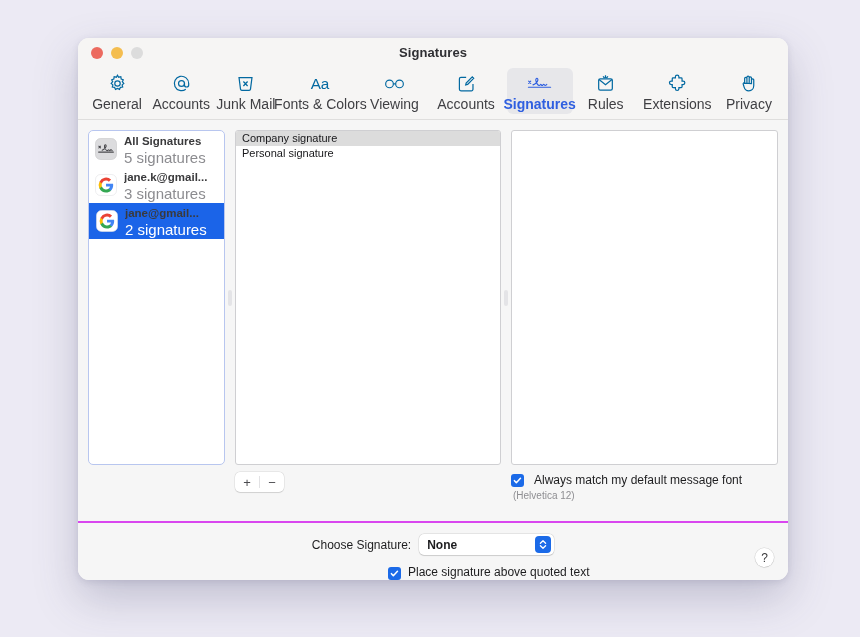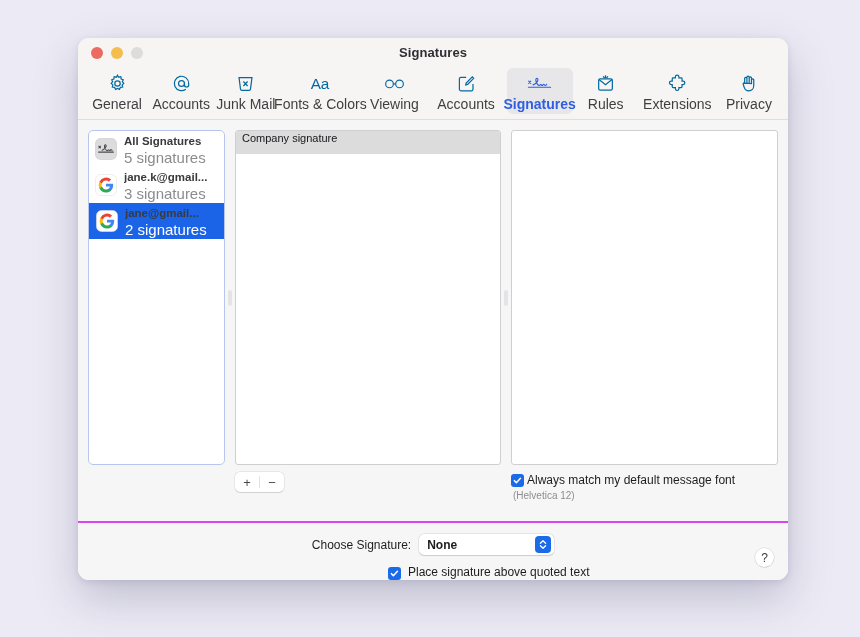--- a/index.html
+++ b/index.html
@@ -175,21 +175,21 @@
 
   
   .siglist {
     flex: 1;
     background: #ffffff;
     border: 1px solid #cfcfd2;
     border-radius: 3px;
     overflow: hidden;
   }
   .sigrow {
-    height: 23px;
+    height: 15px;
     line-height: 15px;
     padding: 0 0 0 6px;
     font-size: 11px;
     color: #17171a;
     cursor: default;
     white-space: nowrap;
   }
   .sigrow.selected { background: #dcdcdc; }
 
   
@@ -237,21 +237,21 @@
 
   .midbar-right {
     width: 267px;
     flex: none;
     margin-left: 10px;
     padding-top: 1px;
   }
   .chk-row {
     display: flex;
     align-items: flex-start;
-    gap: 3px;
+    gap: 10px;
   }
   .chk {
     width: 13px; height: 13px;
     border-radius: 3px;
     background: #1b6ae8;
     flex: none;
     margin-top: 1px;
     display: flex;
     align-items: center;
     justify-content: center;
@@ -515,20 +515,21 @@
           </span>
         </div>
       </div>
 
       <div class="splitter">
         <div class="grip"></div>
       </div>
 
       <div class="siglist">
         <div class="sigrow selected">Company signature</div>
+        <div class="sigrow">Personal signature</div>
       </div>
 
       <div class="splitter">
         <div class="grip"></div>
       </div>
 
       <div class="preview"></div>
     </div>
 
     <div class="midbar">

